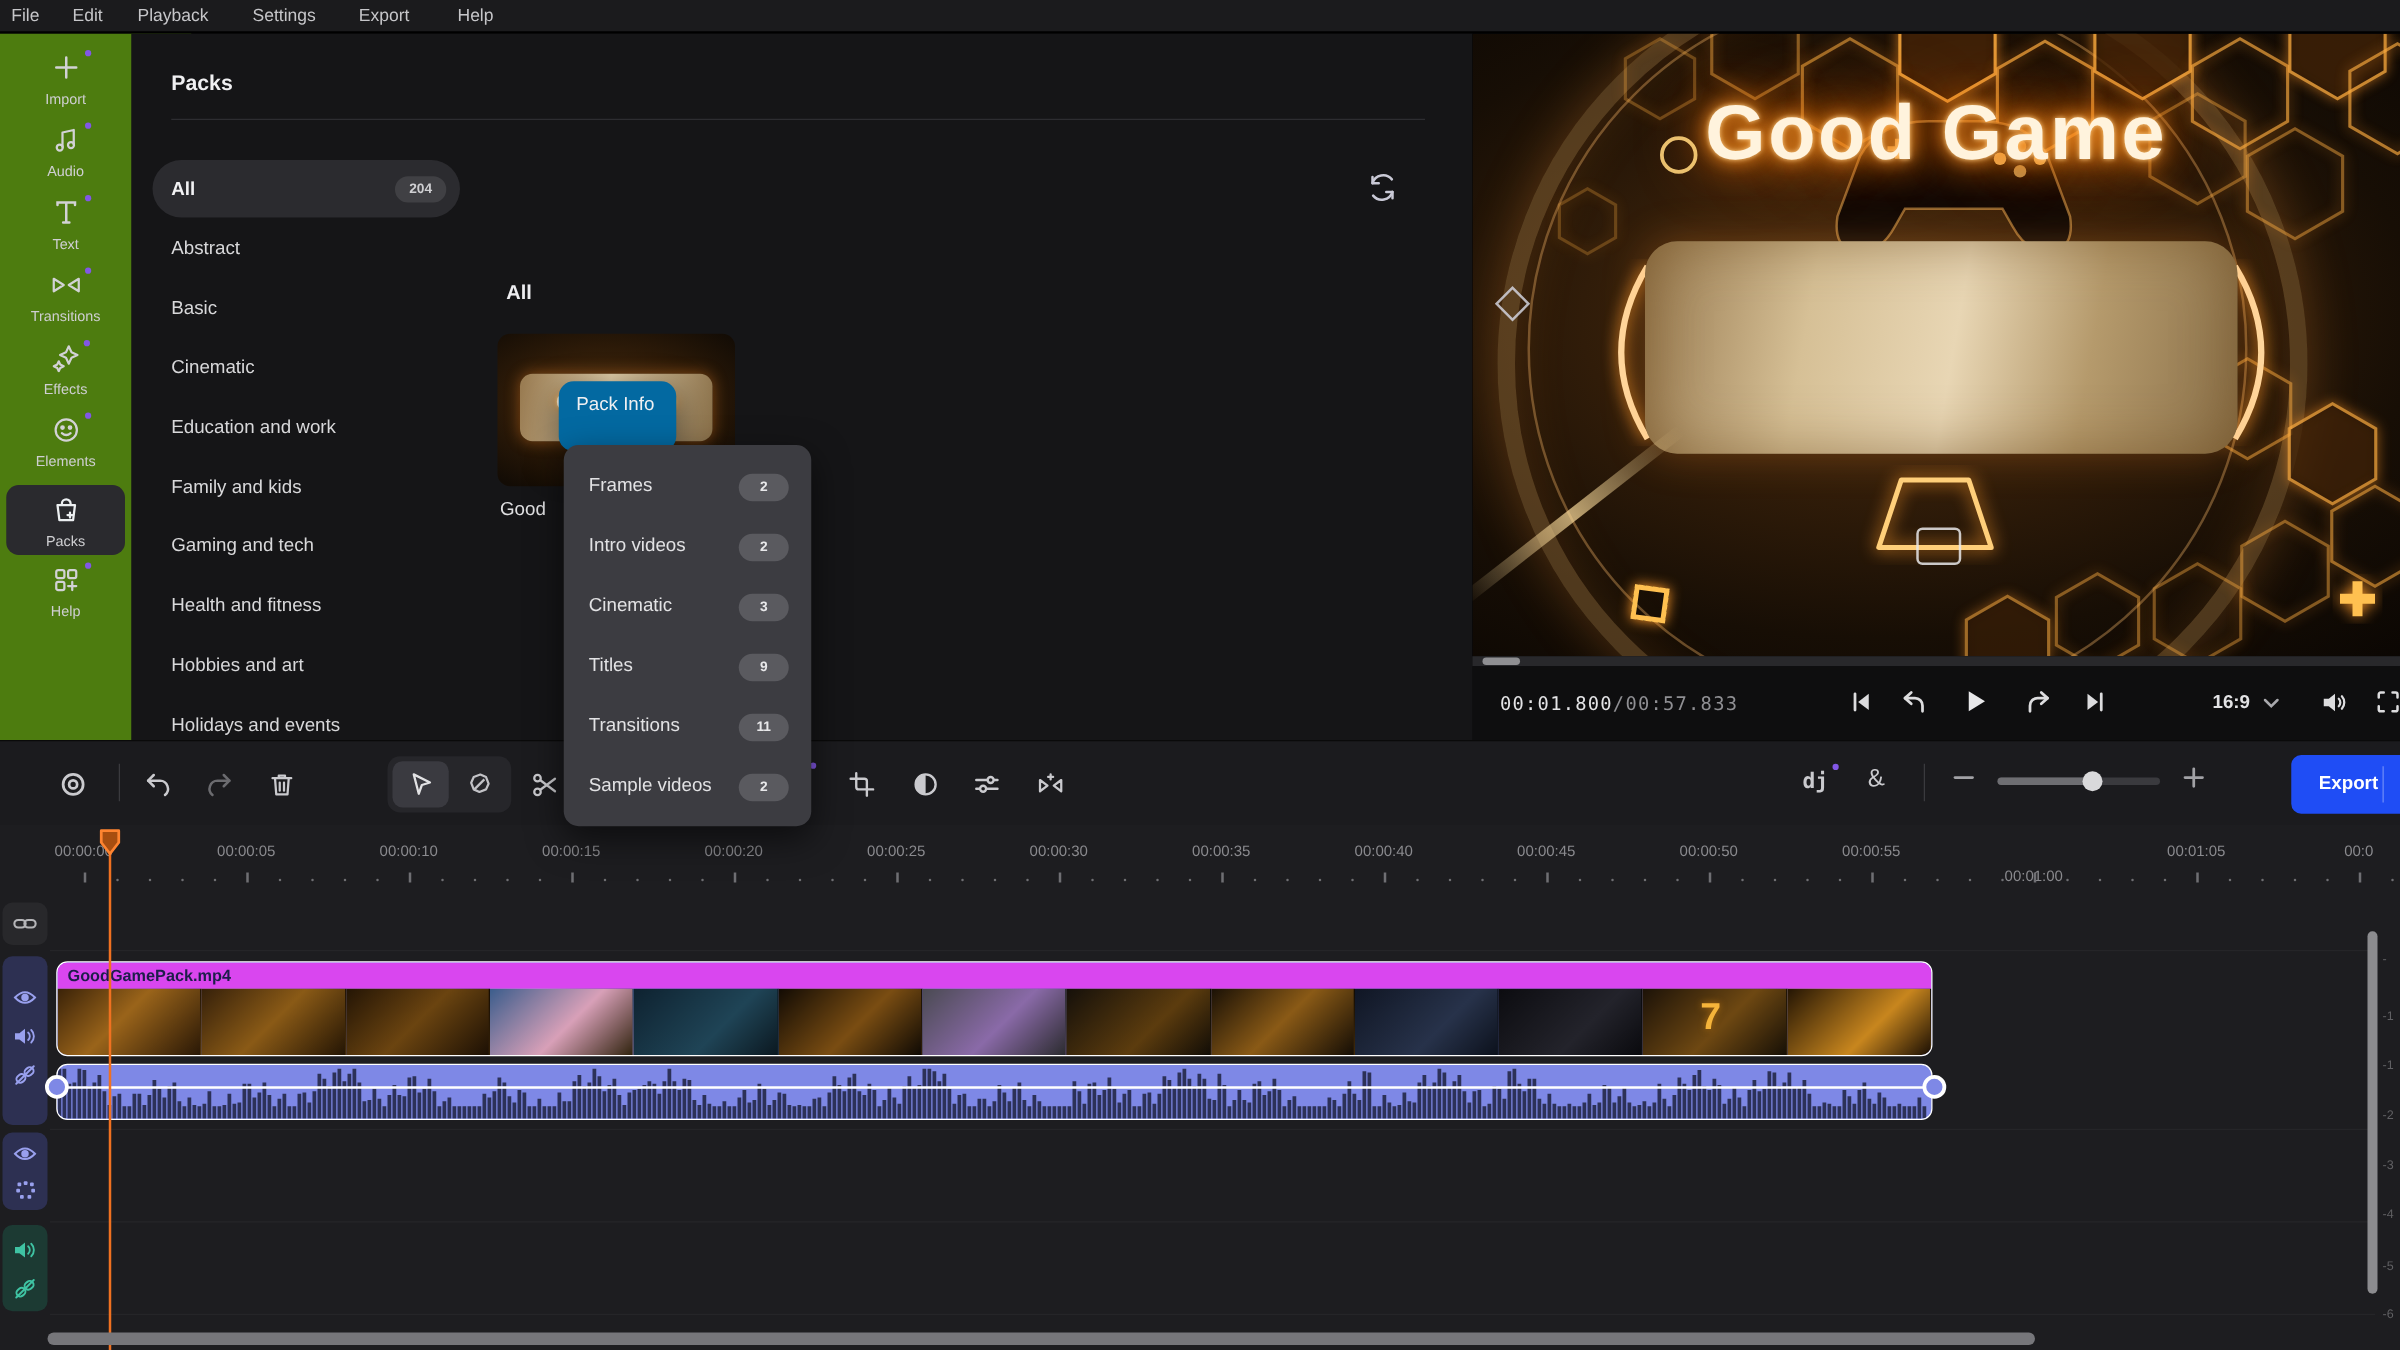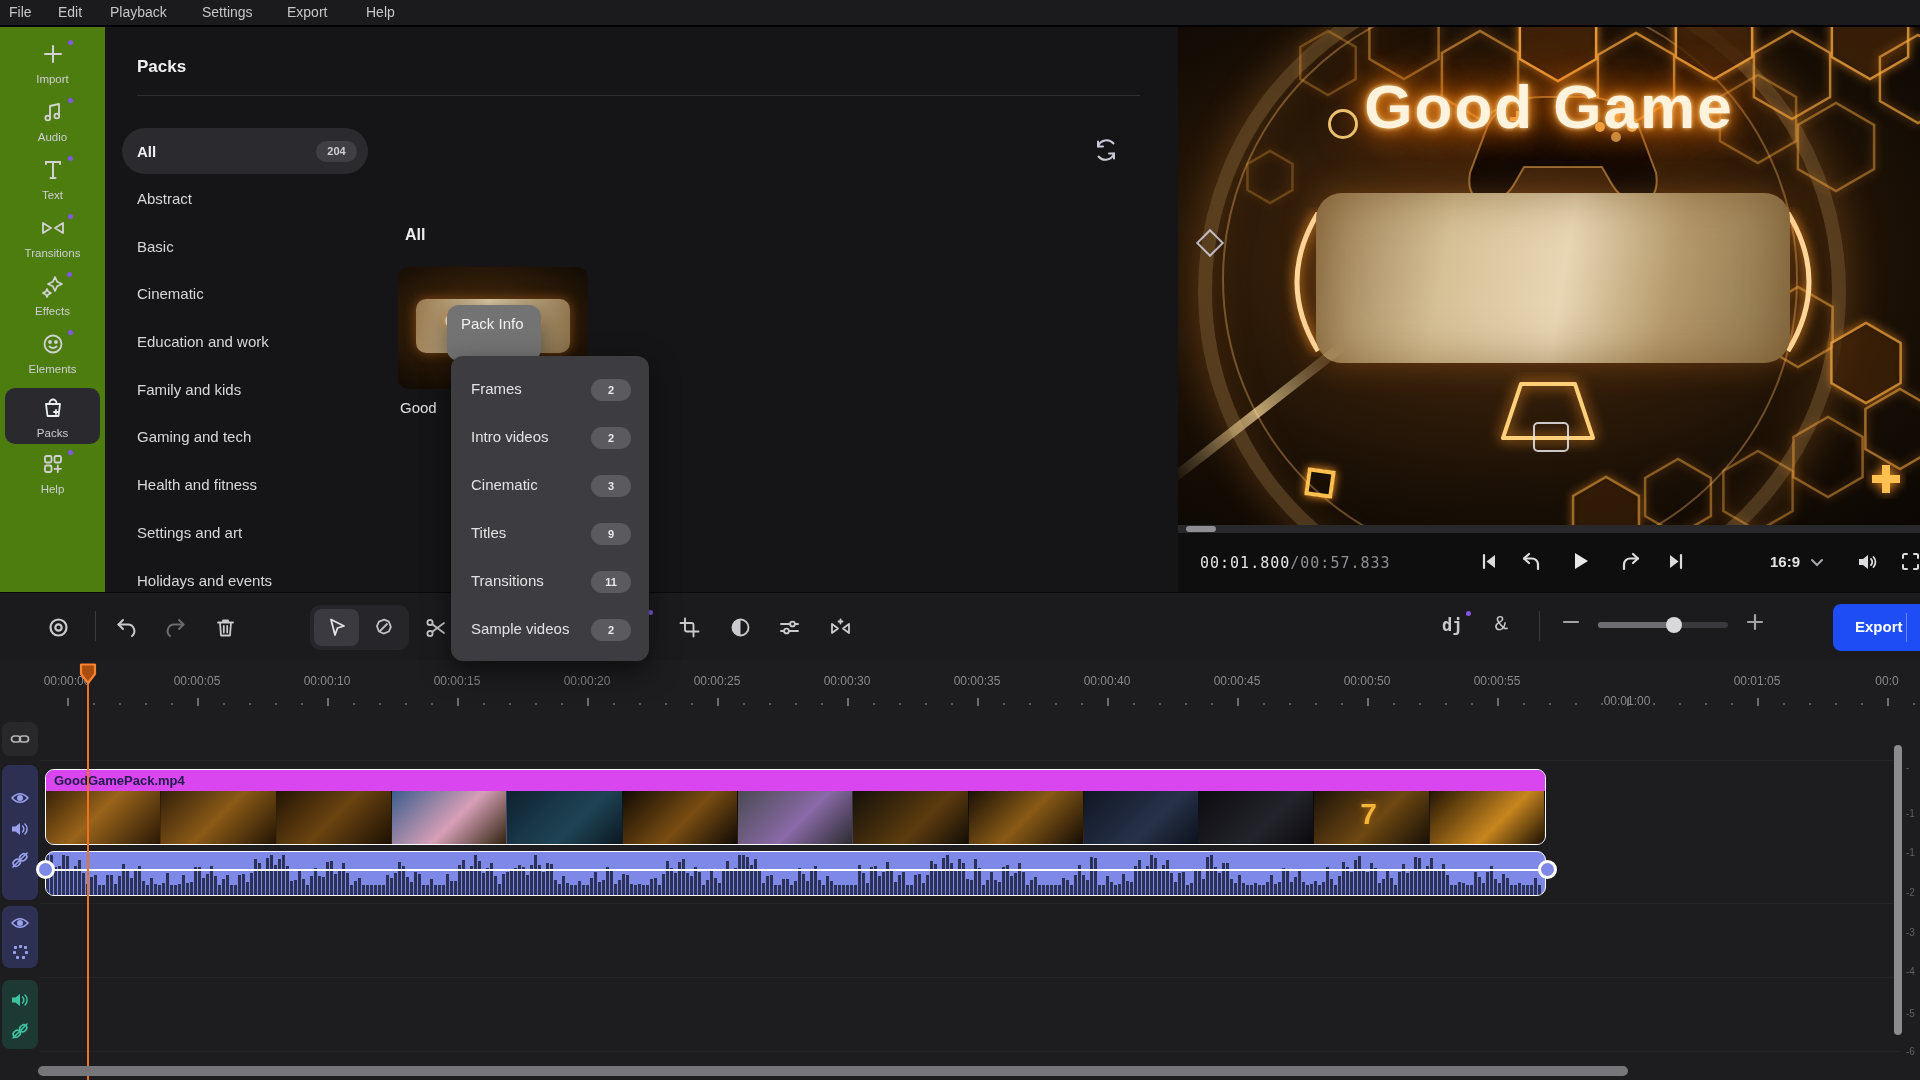--- a/index.html
+++ b/index.html
@@ -198,21 +198,21 @@
   <div class="cat-pill" style="top:101px"></div>
   <div class="cat" style="top:116px;font-weight:bold;color:#f2f2f4">All</div>
   <div class="badge-pill" style="left:211px;top:114px;width:41px;height:21px">204</div>
   <div class="cat" style="top:163px">Abstract</div>
   <div class="cat" style="top:211px">Basic</div>
   <div class="cat" style="top:258px">Cinematic</div>
   <div class="cat" style="top:306px">Education and work</div>
   <div class="cat" style="top:354px">Family and kids</div>
   <div class="cat" style="top:401px">Gaming and tech</div>
   <div class="cat" style="top:449px">Health and fitness</div>
-  <div class="cat" style="top:497px">Settings and art</div>
+  <div class="cat" style="top:497px">Hobbies and art</div>
   <div class="cat" style="top:545px">Holidays and events</div>
 
   <span class="abs" style="left:988px;top:110px">
     <svg width="26" height="26" viewBox="0 0 26 26" fill="none" stroke="#c9c9d6" stroke-width="2" stroke-linecap="round" stroke-linejoin="round">
         <path d="M20.5 6.5A9 9 0 0 0 5 9.5"></path>
         <path d="M5 4.5v5h5"></path>
         <path d="M5.5 19.5A9 9 0 0 0 21 16.5"></path>
         <path d="M21 21.5v-5h-5"></path>
       </svg>
   </span>
@@ -222,21 +222,21 @@
   <div class="abs" style="left:293px;top:240px;width:190px;height:122px;border-radius:10px;overflow:hidden;
         background:radial-gradient(ellipse 90% 80% at 45% 45%, #4b2f12 0%, #2c1a08 45%, #130c05 80%)">
     <div class="abs" style="left:18px;top:32px;width:154px;height:54px;border-radius:10px;
          background:linear-gradient(100deg,#97794f,#e0cda8 45%,#8a7049);box-shadow:0 0 12px rgba(255,140,40,.4)"></div>
     <div class="abs" style="left:0;width:190px;top:45px;text-align:center;font-size:17px;font-weight:bold;color:#fff1da;
          text-shadow:0 0 3px #ffc97a,0 0 9px #ff8c1a">Good Game</div>
   </div>
   <div class="abs" style="left:295px;top:372px;font-size:15px;color:#e0e0e2">Good</div>
 </div>
 
-<div class="popup abs" style="left:447px;top:305px;width:94px;height:56px;background:#737373">
+<div class="popup abs" style="left:447px;top:305px;width:94px;height:56px;background:#0369a1">
   <span style="position:absolute;left:14px;top:10px;font-size:15px;color:#f0f0f2">Pack Info</span>
 </div>
 
 <div class="popup abs" style="left:451px;top:356px;width:198px;height:305px">
   <div>
     <span class="pinfo-row-lbl" style="top:24px">Frames</span>
     <span class="pinfo-badge" style="top:23px">2</span>
   </div>
   <div>
     <span class="pinfo-row-lbl" style="top:72px">Intro videos</span>

